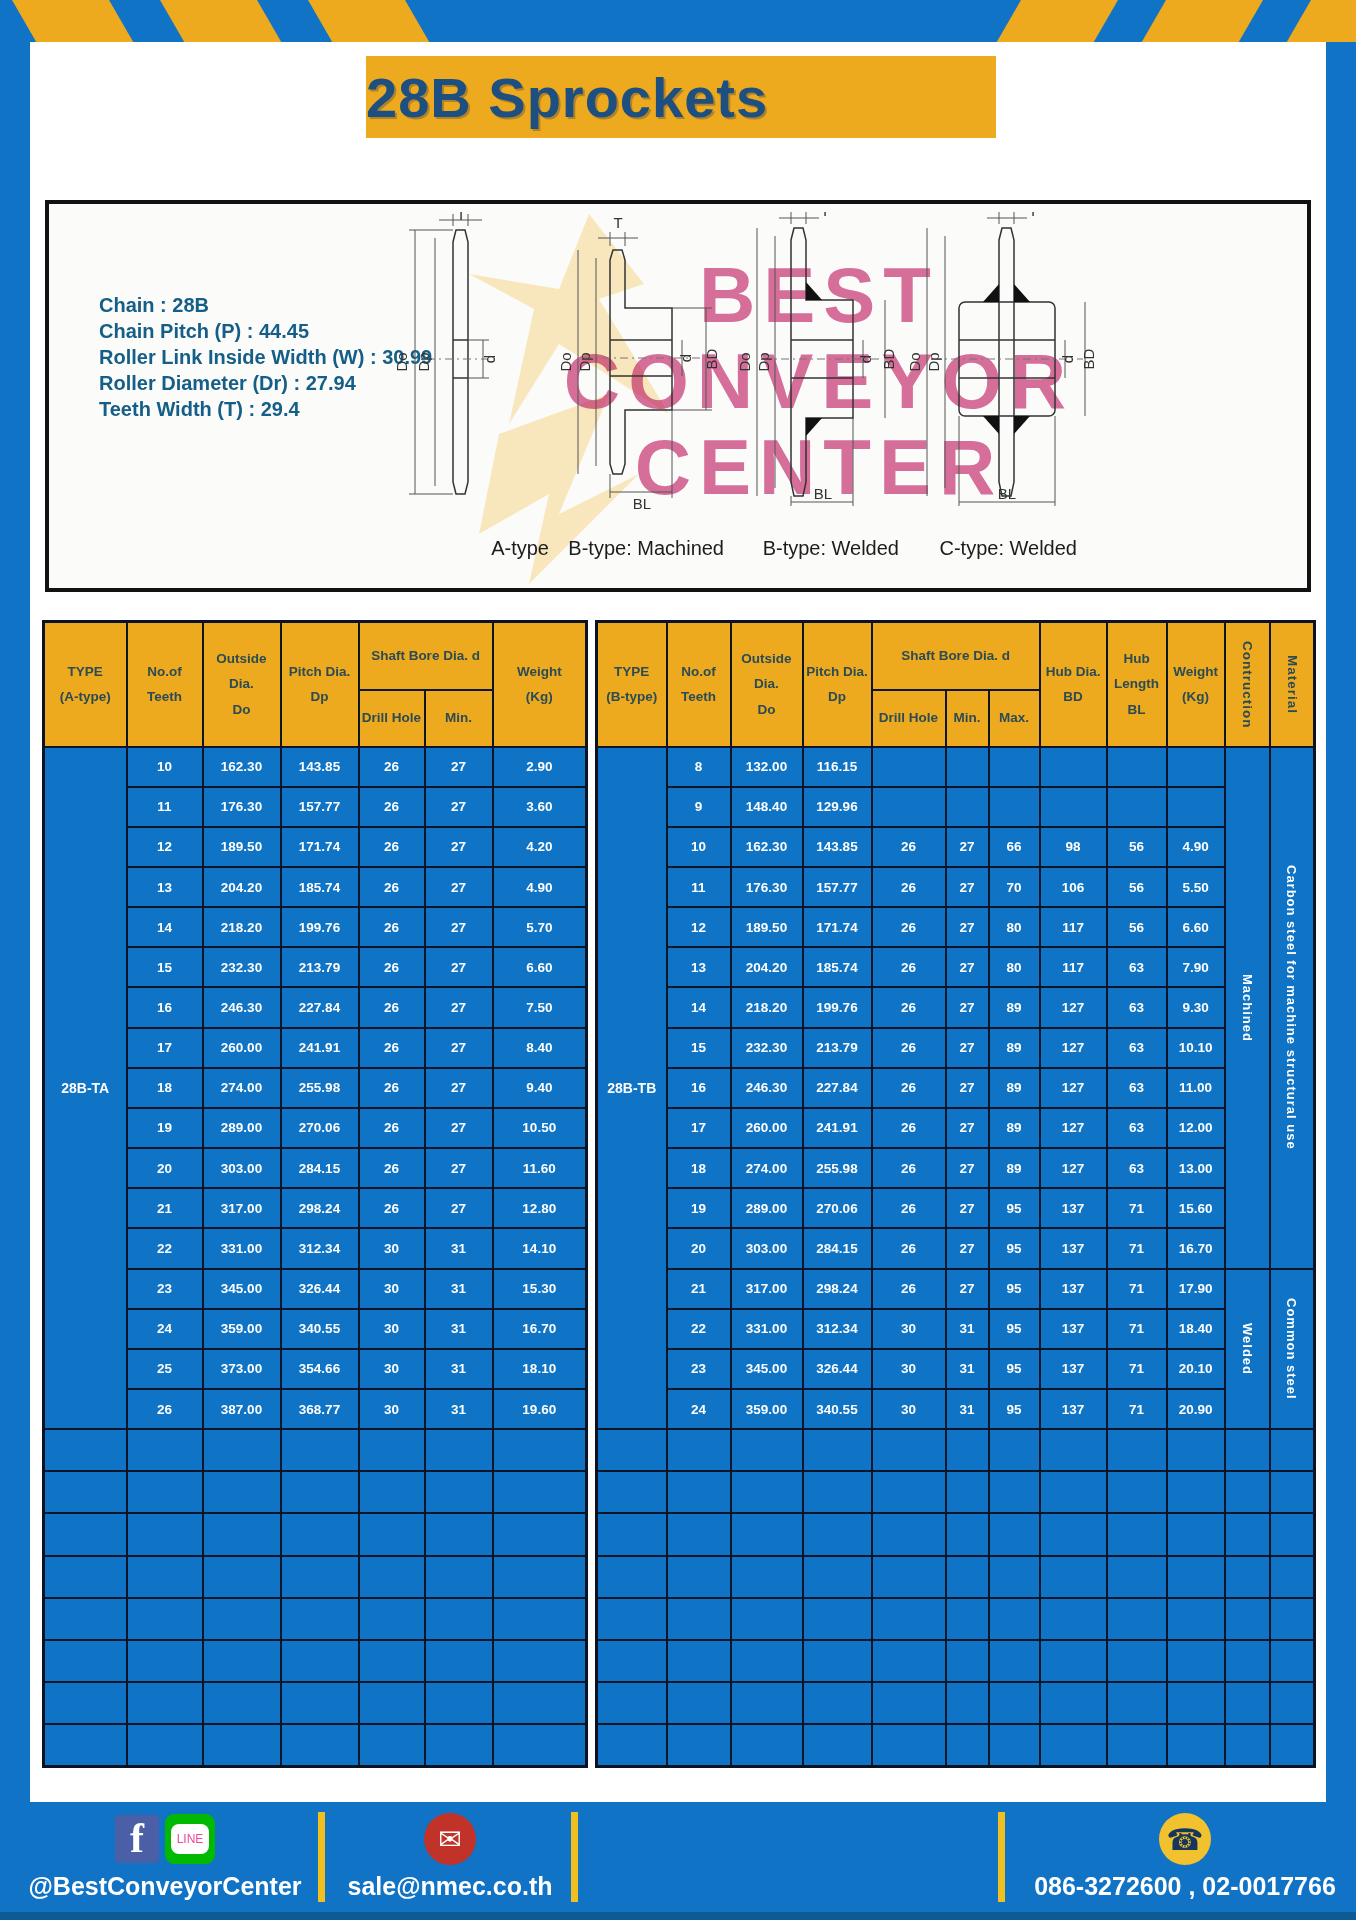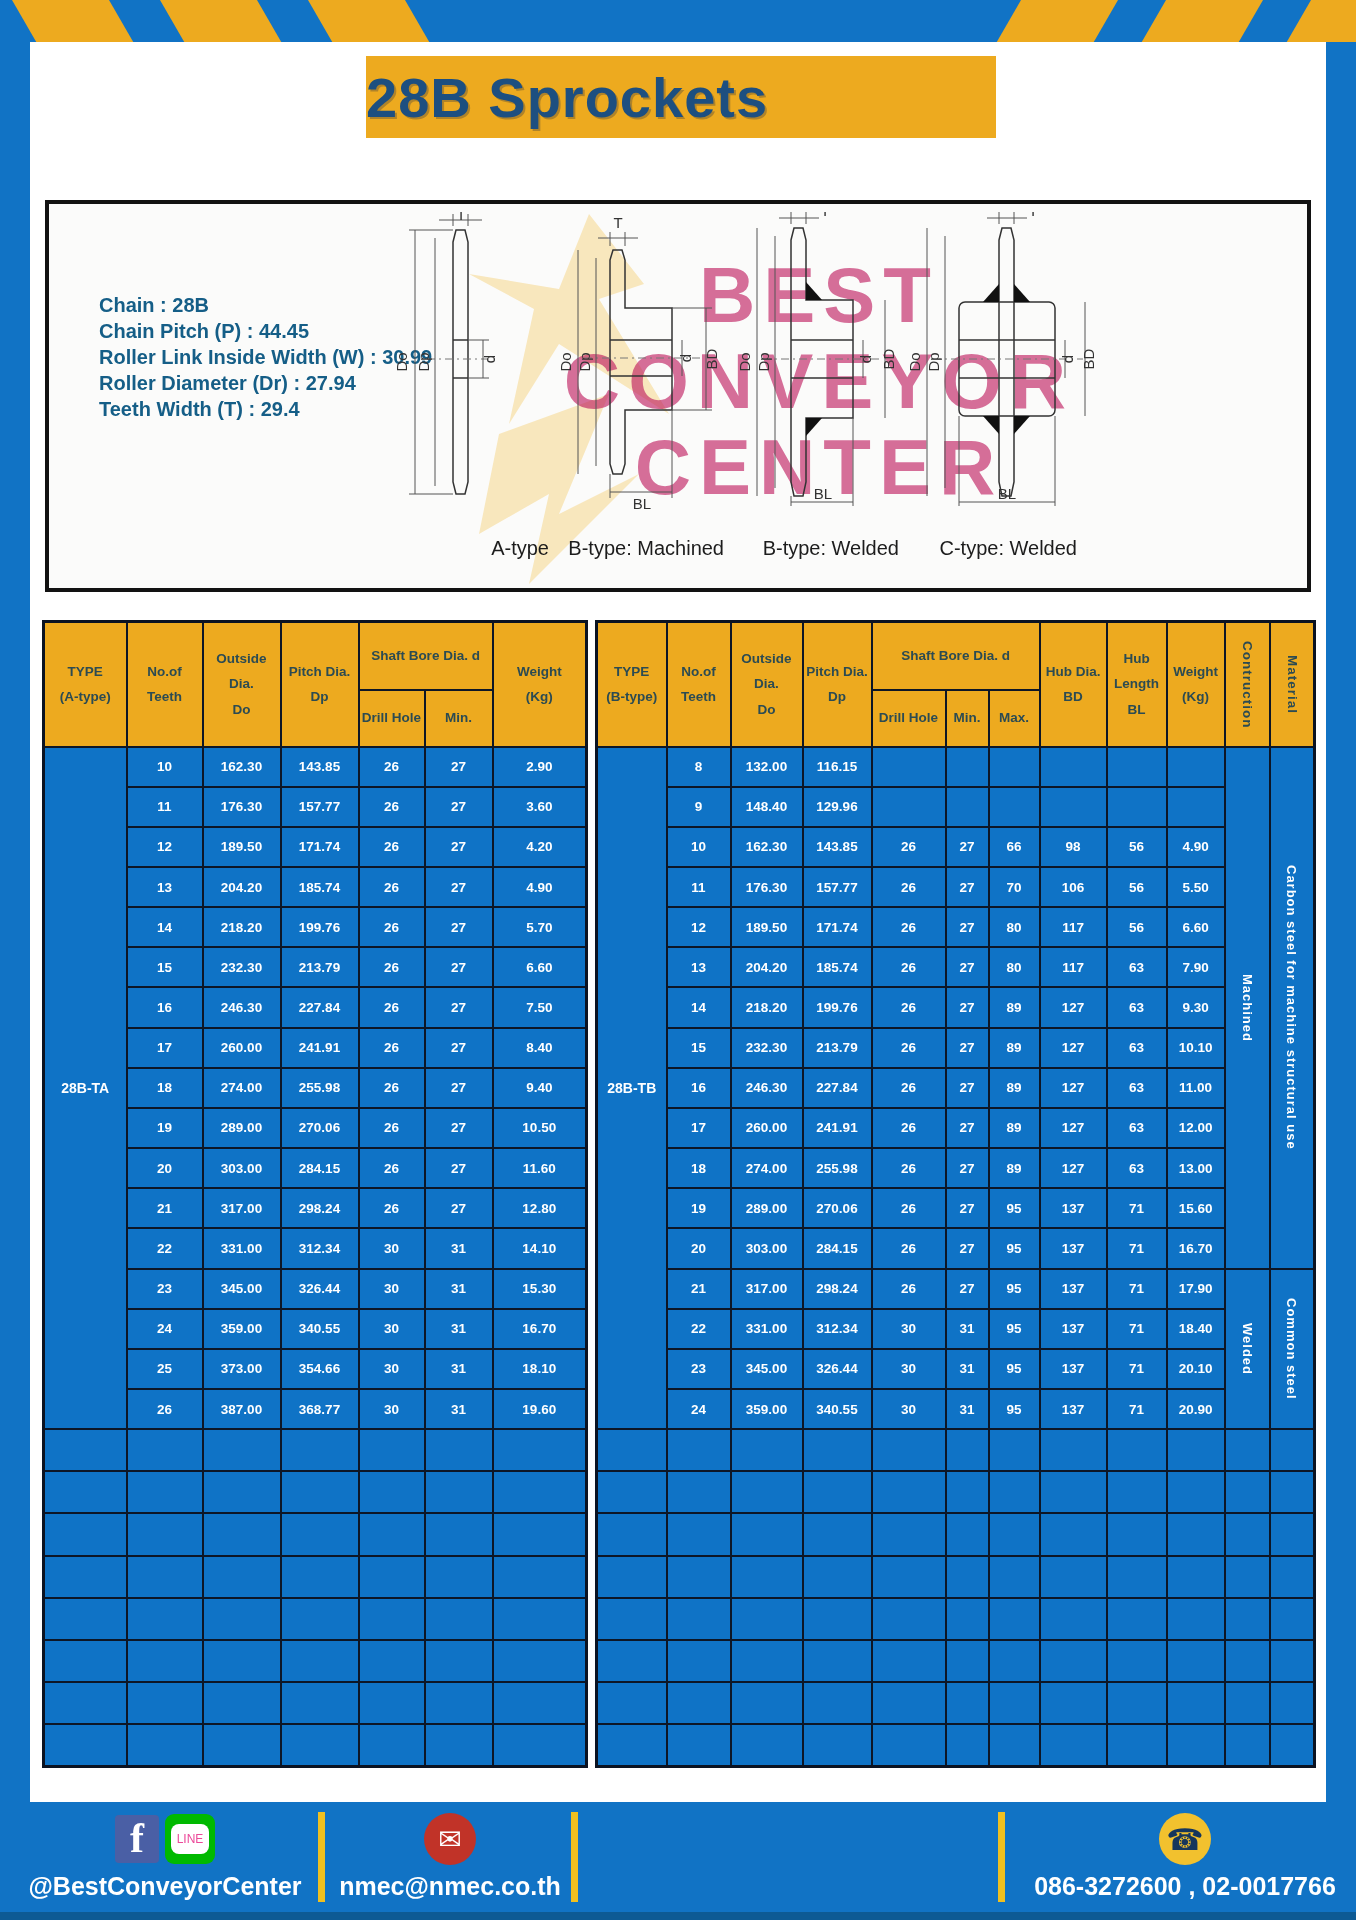--- a/index.html
+++ b/index.html
@@ -838,21 +838,21 @@
         </div>
       </div>
       <div class="foot-label">@BestConveyorCenter</div>
     </div>
     <div class="divider" style="left:318px"></div>
 
     <div class="foot-group" style="left:335px;width:230px;">
       <div class="foot-icons">
           <div class="icon-round icon-mail">✉</div>
         </div>
-      <div class="foot-label">nmec@nmec.co.th</div>
+      <div class="foot-label">sale@nmec.co.th</div>
     </div>
     <div class="divider" style="left:571px"></div>
 
     <div class="divider" style="left:998px"></div>
 
     <div class="foot-group" style="left:1025px;width:320px;">
       <div class="foot-icons">
           <div class="icon-round icon-phone">☎</div>
         </div>
       <div class="foot-label">086-3272600 , 02-0017766</div>

